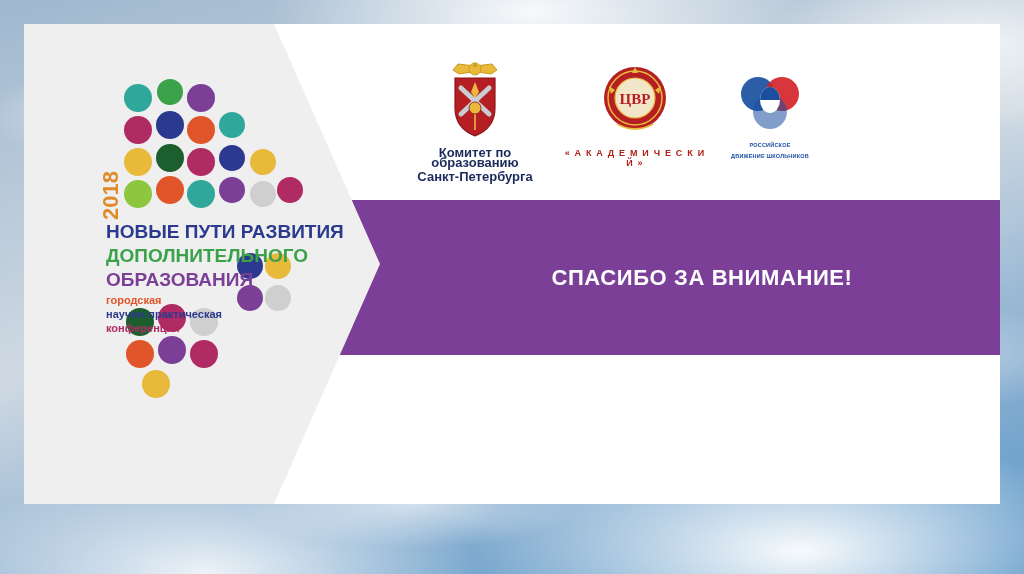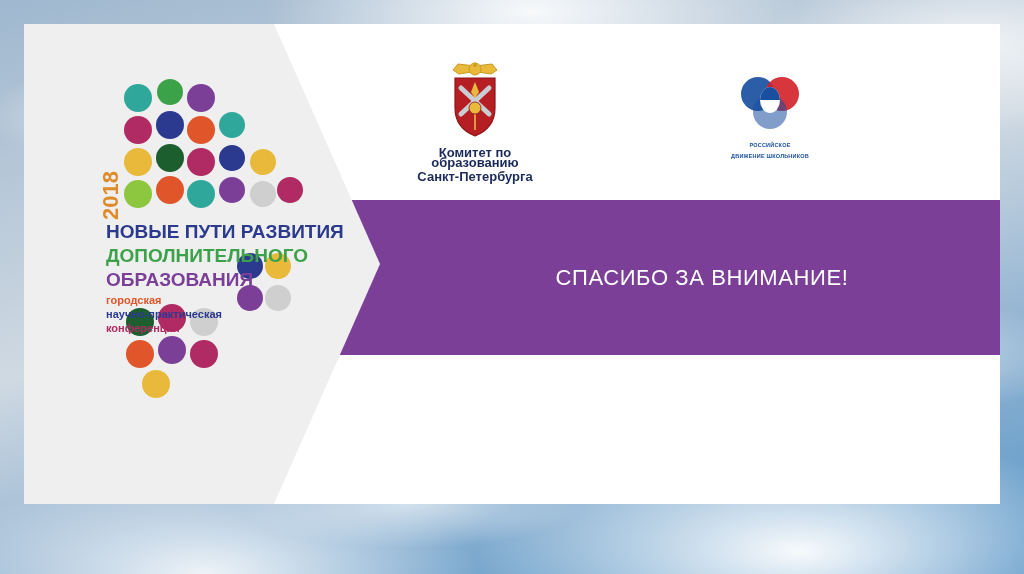--- a/index.html
+++ b/index.html
@@ -32,21 +32,21 @@
   .card{
     position:absolute;left:24px;top:24px;width:976px;height:480px;background:#ffffff;
   }
   
   .banner{
     position:absolute;left:24px;top:200px;width:976px;height:155px;background:#7b3f98;
   }
   .banner-text{
     position:absolute;left:380px;top:0;width:596px;height:155px;
     display:flex;align-items:center;justify-content:center;
-    color:#ffffff;font-size:22px;font-weight:normal;letter-spacing:0.6px;
+    color:#ffffff;font-size:22px;font-weight:bold;letter-spacing:0.6px;
   }
   
   .wedge{
     position:absolute;left:24px;top:24px;width:356px;height:480px;
     background:#efefef;
     clip-path:polygon(0 0, 250px 0, 356px 240px, 250px 480px, 0 480px);
   }
   
   .logo{
     position:absolute;left:100px;top:70px;width:250px;height:340px;
@@ -138,20 +138,35 @@
           <path d="M16 26 L44 52" stroke="#c9ccd1" stroke-width="5" stroke-linecap="round"></path>
           <path d="M44 26 L16 52" stroke="#c9ccd1" stroke-width="5" stroke-linecap="round"></path>
           <path d="M30 20 L26 30 L30 36 L34 30 Z" fill="#e8b93a"></path>
           <circle cx="30" cy="46" r="6" fill="#e8b93a" stroke="#8c1418" stroke-width="0.8"></circle>
         </g>
       </svg>
       <div class="logo-cap">Комитет по образованию</div>
       <div class="logo-cap">Санкт-Петербурга</div>
     </div>
 
+    <div class="logo-item" style="left:160px;top:2px;width:150px;">
+      <svg width="150" height="78" viewBox="0 0 150 78">
+        <g transform="translate(45,2)">
+          <circle cx="30" cy="34" r="31" fill="#b51f24"></circle>
+          <circle cx="30" cy="34" r="27" fill="none" stroke="#e8b93a" stroke-width="1.5"></circle>
+          <circle cx="30" cy="34" r="20" fill="#f2e6c8" stroke="#e8b93a" stroke-width="1.2"></circle>
+          <text x="30" y="40" text-anchor="middle" font-size="15" font-weight="bold" fill="#b51f24" font-family="Liberation Serif, serif">ЦВР</text>
+          <path d="M30 3 L33 9 L27 9 Z" fill="#e8b93a"></path>
+          <path d="M4 22 L10 26 L6 30 Z" fill="#e8b93a"></path>
+          <path d="M56 22 L50 26 L54 30 Z" fill="#e8b93a"></path>
+          <path d="M12 60 Q30 70 48 60" fill="none" stroke="#e8b93a" stroke-width="2"></path>
+        </g>
+      </svg>
+      <div class="logo-cap red">« А К А Д Е М И Ч Е С К И Й »</div>
+    </div>
 
     <div class="logo-item" style="left:315px;top:14px;width:110px;">
       <svg width="110" height="60" viewBox="0 0 110 60">
         <g transform="translate(25,2)">
           <circle cx="18" cy="18" r="17" fill="#1a4fa0" opacity="0.92"></circle>
           <circle cx="42" cy="18" r="17" fill="#d12027" opacity="0.9"></circle>
           <circle cx="30" cy="36" r="17" fill="#1a4fa0" opacity="0.55"></circle>
           <ellipse cx="30" cy="24" rx="10" ry="13" fill="#ffffff"></ellipse>
           <path d="M30 11 a10 13 0 0 0 -10 13 h20 a10 13 0 0 0 -10 -13 z" fill="#1a4fa0"></path>
         </g>

